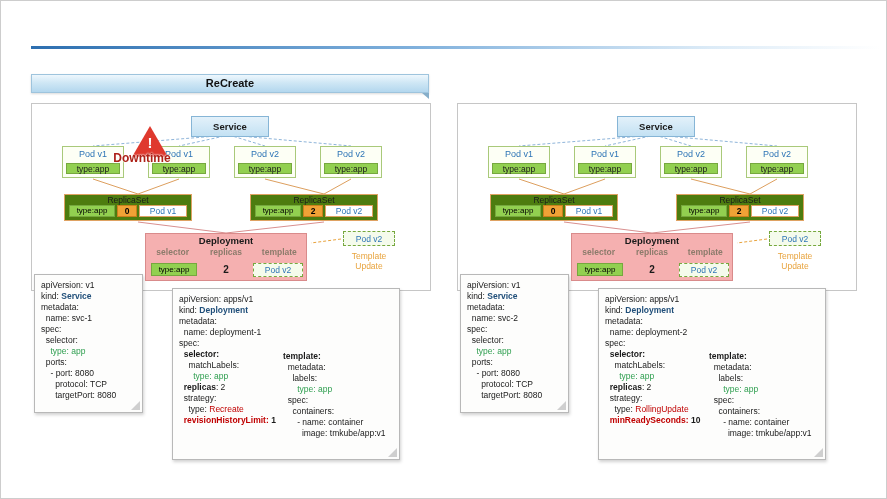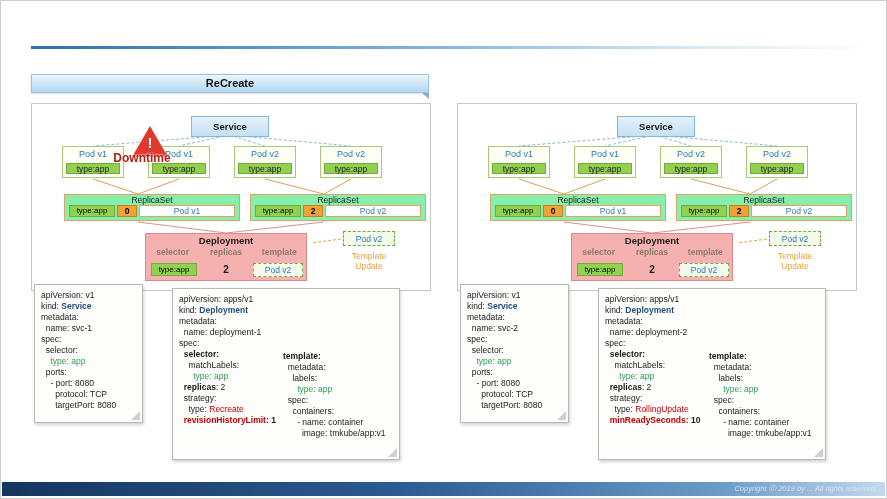--- a/index.html
+++ b/index.html
@@ -32,21 +32,21 @@
   .pod-title{height:13px;text-align:center;font-size:9px;color:#2e75b6;padding-top:2px;}
   .pod-label{position:absolute;left:3px;right:3px;bottom:3px;height:11px;background:#92d050;border:1px solid #76a83e;
     font-size:8.5px;text-align:center;line-height:11px;color:#1a1a1a;box-sizing:border-box;}
 
   .warning{position:absolute;left:100px;top:22px;width:36px;height:31px;z-index:6;}
   .warning .tri{width:100%;height:100%;background:#df392e;clip-path:polygon(50% 0,100% 100%,0 100%);}
   .warning .excl{position:absolute;left:0;right:0;top:8px;text-align:center;color:#fff;font-weight:bold;font-size:15px;}
   .downtime{position:absolute;left:68px;top:47px;width:84px;z-index:6;text-align:center;
     color:#ad2117;font-weight:bold;font-size:12px;text-shadow:0 0 2px #fff,0 0 2px #fff;}
 
-  .rs{position:absolute;top:90px;width:176px;height:27px;z-index:2;background:#86efac;border:1px solid #dfa263;box-sizing:border-box;}
+  .rs{position:absolute;top:90px;width:128px;height:27px;z-index:2;background:#4d7c0f;border:1px solid #dfa263;box-sizing:border-box;}
   .rs.r0{left:32px}.rs.r1{left:218px}
   .rs-title{font-size:8.5px;text-align:center;line-height:10px;color:#1a1a1a;}
   .rs-row{position:absolute;left:4px;right:4px;bottom:3px;height:12px;display:flex;gap:2px;}
   .rs-sel{width:46px;background:#92d050;border:1px solid #76a83e;font-size:8px;text-align:center;line-height:10px;box-sizing:border-box;}
   .rs-num{width:20px;background:#f0a236;border:1px solid #c97f1d;font-weight:bold;font-size:8.5px;text-align:center;line-height:10px;box-sizing:border-box;}
   .rs-podbox{flex:1;background:#fff;border:1px solid #dfa263;color:#2e75b6;font-size:8.5px;text-align:center;line-height:10px;box-sizing:border-box;}
 
   .dep{position:absolute;left:113px;top:129px;width:162px;height:48px;z-index:2;background:#f5b0b0;border:1px solid #d98b8b;box-sizing:border-box;}
   .dep-title{font-size:9.5px;font-weight:bold;text-align:center;line-height:13px;color:#1a1a1a;}
   .dep-heads{display:flex;font-size:8.5px;font-weight:bold;color:#8c7b6b;}
@@ -58,21 +58,21 @@
   .dep-tpl{width:50px;border:1px dashed #76a83e;background:#f5fbec;color:#2e75b6;font-size:8.5px;text-align:center;line-height:12px;box-sizing:border-box;}
 
   .tpl-pod{position:absolute;left:311px;top:127px;width:52px;height:15px;z-index:2;border:1px dashed #76a83e;background:#f5fbec;
     color:#2e75b6;font-size:8.5px;text-align:center;line-height:14px;box-sizing:border-box;}
   .tpl-caption{position:absolute;left:305px;top:147px;width:64px;z-index:2;text-align:center;font-size:8.5px;color:#e8a33d;line-height:10px;}
 
   
   .note{position:absolute;background:#fdfdfc;border:1px solid #b8b8b8;box-shadow:1px 2px 3px rgba(0,0,0,.18);}
   .note::after{content:"";position:absolute;right:2px;bottom:2px;width:0;height:0;
     border-left:9px solid transparent;border-bottom:9px solid #cfcfcf;}
-  .note-svc{left:3px;top:210px;width:107px;height:137px;text-decoration:underline;}
+  .note-svc{left:3px;top:200px;width:107px;height:137px;text-decoration:underline;}
   .note-dep{left:118px;top:214px;width:226px;height:170px;margin-left:23px;}
   .ycol{position:absolute;top:5px;left:6px;}
   .ycol-1{left:110px;top:62px;}
   .yline{white-space:pre;font-size:8.5px;line-height:11px;color:#1a1a1a;}
   .sk{color:#1f4e79;font-weight:bold;}
   .sg{color:#2e9e4f;}
   .sr{color:#c00000;}
   .srb{color:#c00000;font-weight:bold;text-align:right;}
   .sb{font-weight:bold;}
 
@@ -344,17 +344,14 @@
           <div class="yline"><span>    labels:</span></div>
           <div class="yline"><span>      </span><span class="sg">type: app</span></div>
           <div class="yline"><span>  spec:</span></div>
           <div class="yline"><span>    containers:</span></div>
           <div class="yline"><span>      - name: container</span></div>
           <div class="yline"><span>        image: tmkube/app:v1</span></div>
         </div>
       </div>
   </section>
 
-  <div class="footer-bar">
-    <div class="footer-text">Copyright ⓒ 2019 by ... All rights reserved</div>
-  </div>
 
 </div>
 
 </body></html>

